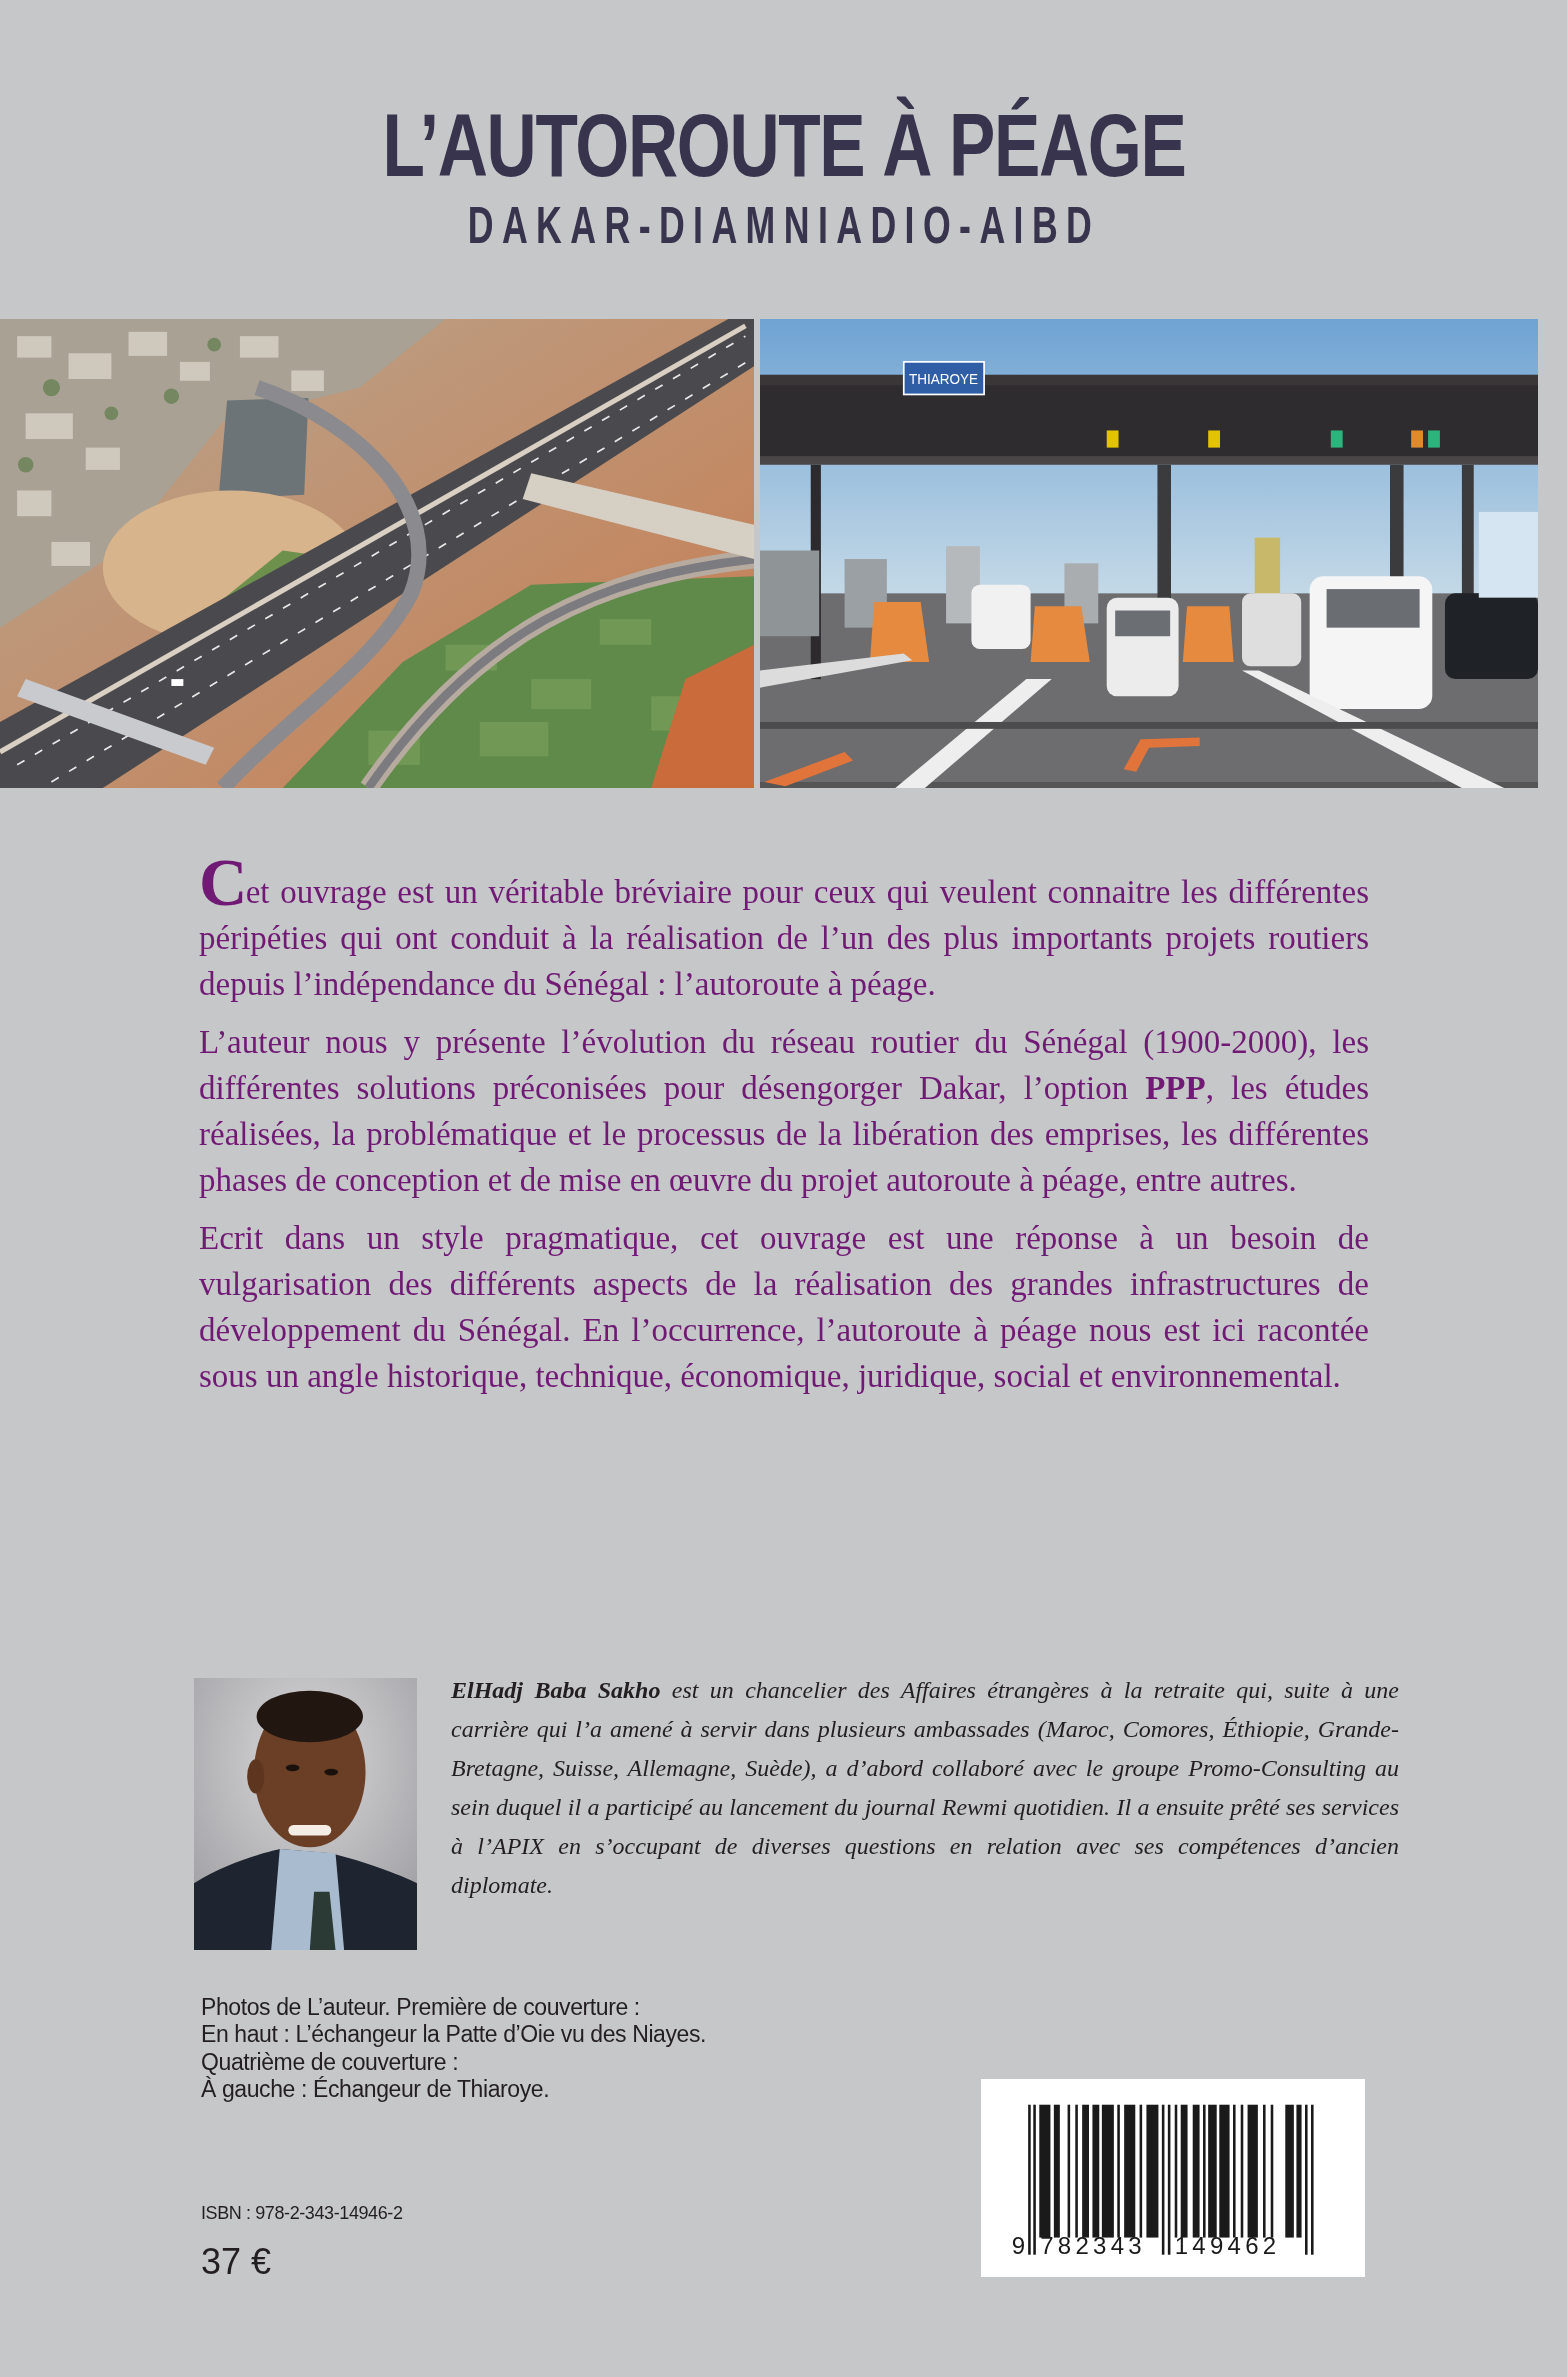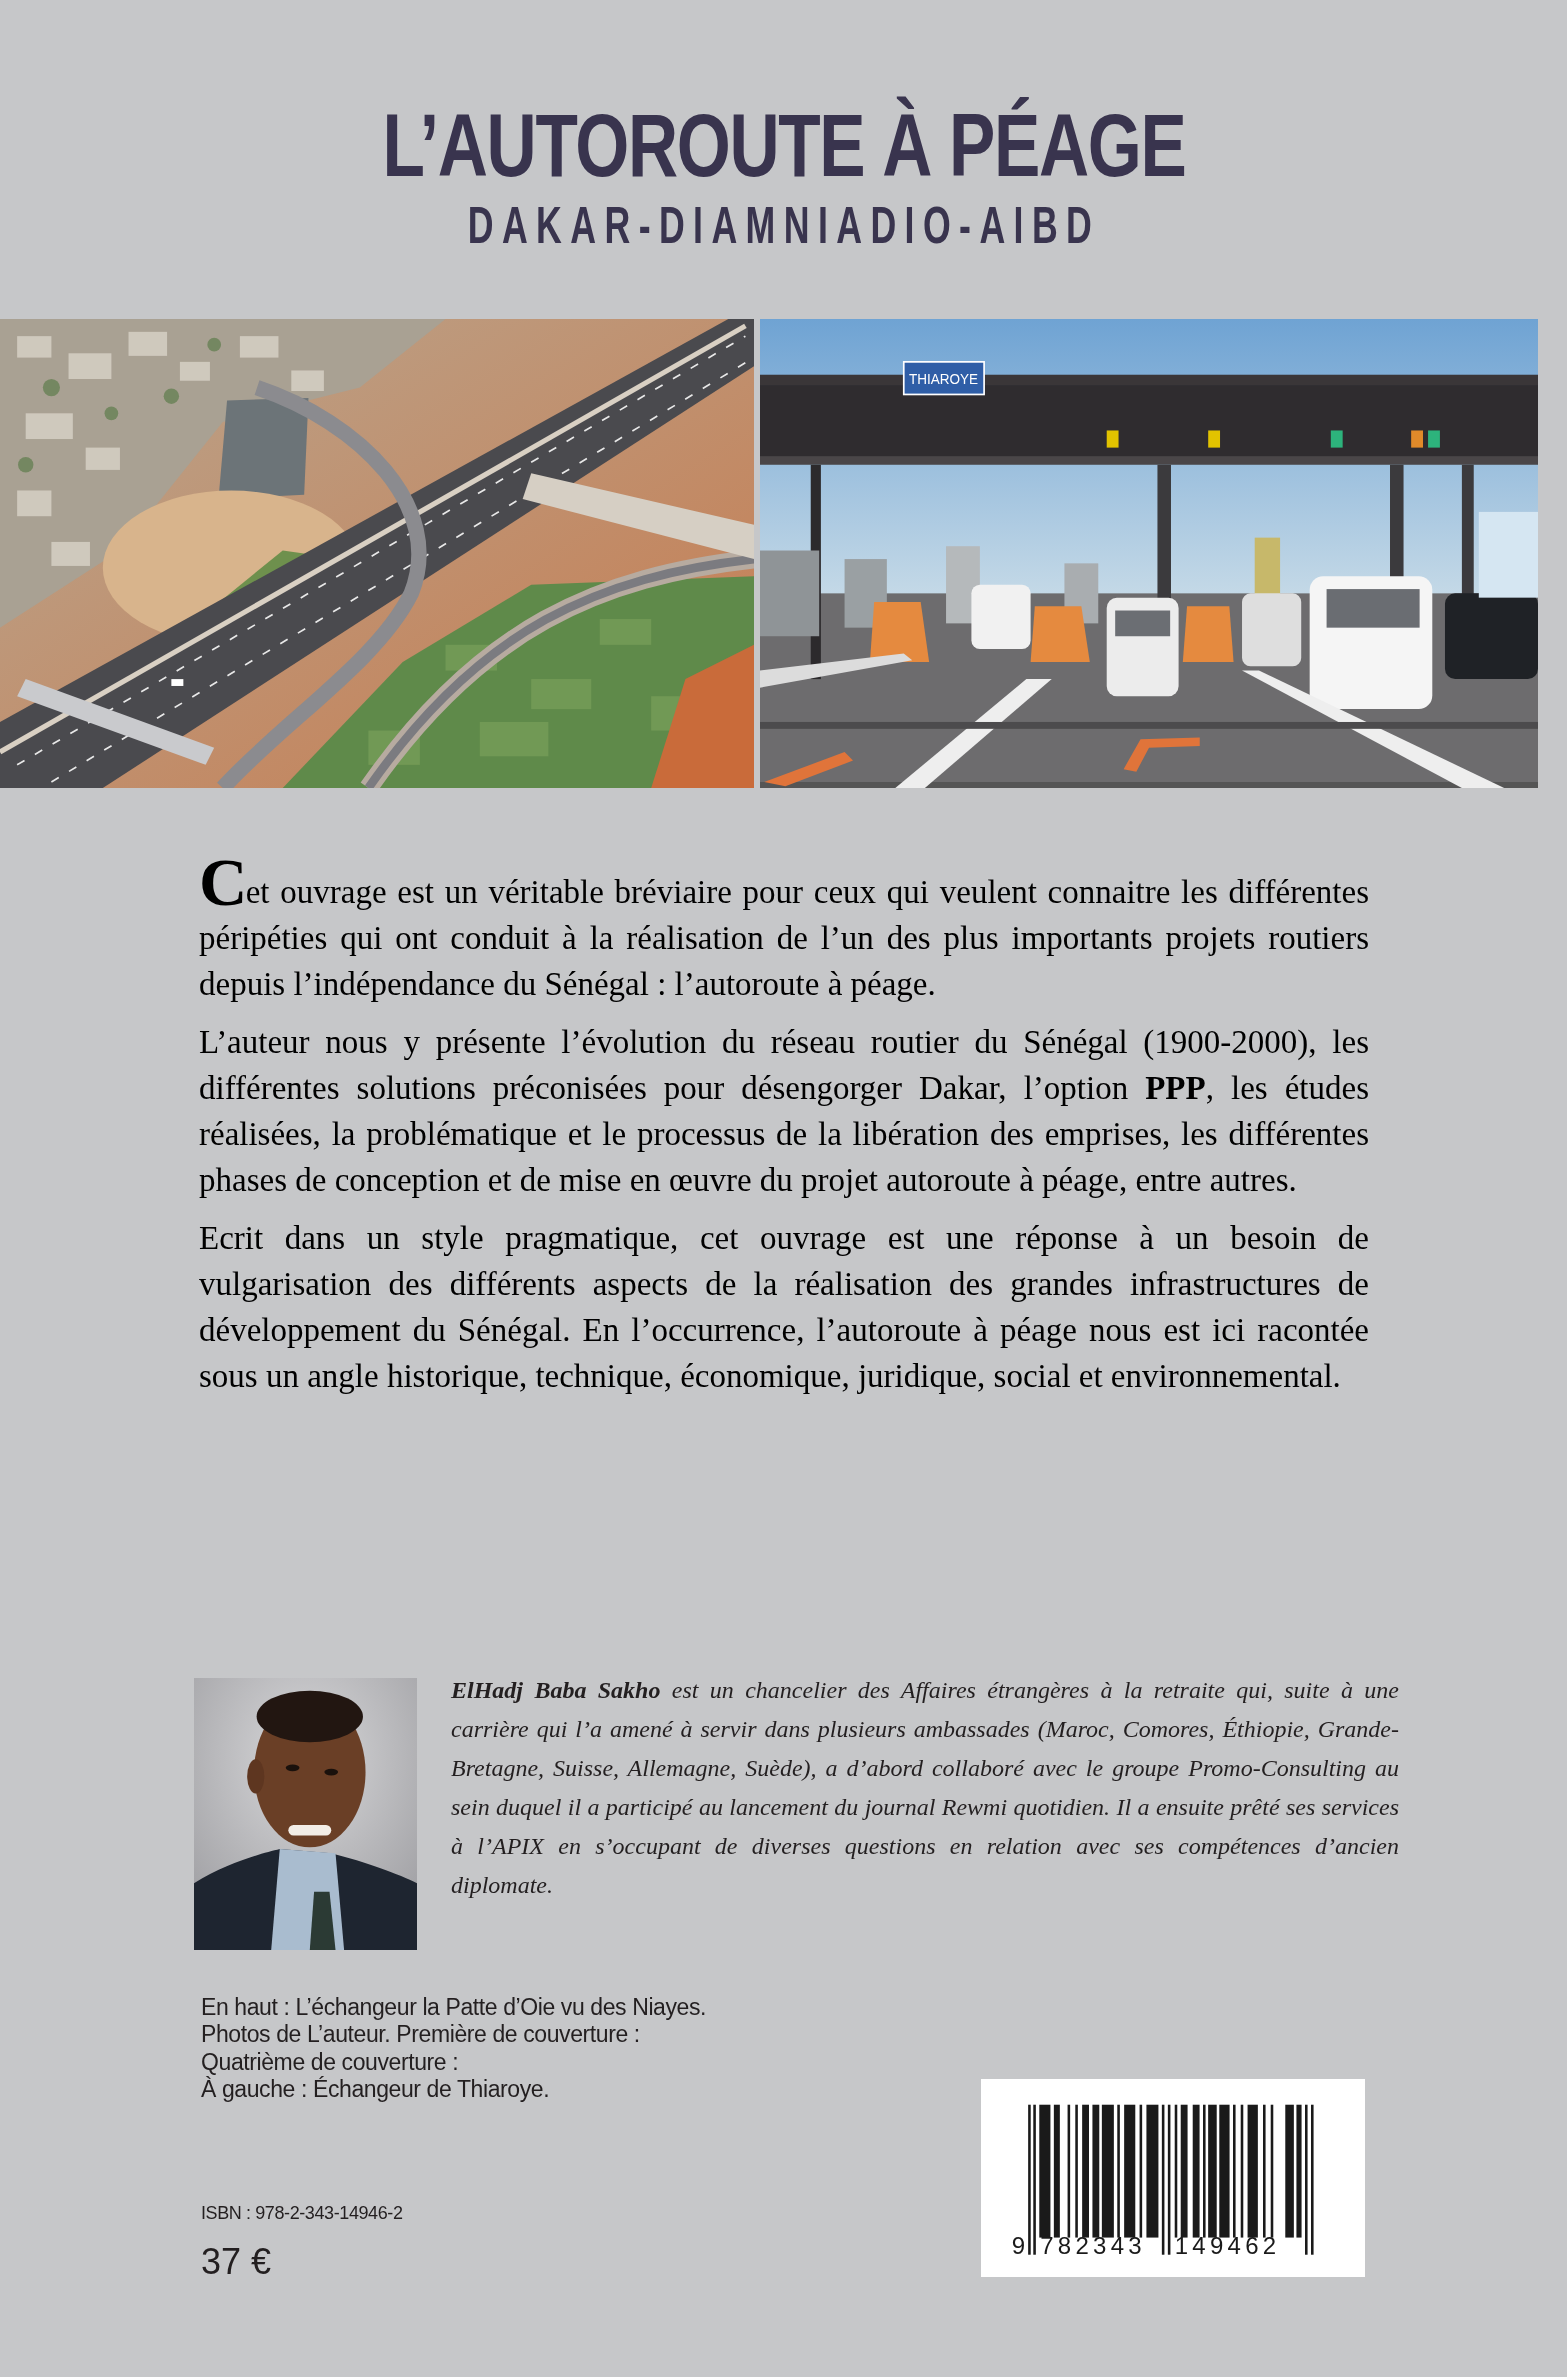--- a/index.html
+++ b/index.html
@@ -28,21 +28,21 @@
   
   .photo { overflow: hidden; }
   .photo svg { display: block; width: 100%; height: 100%; }
   .photo-left  { left: 0;   top: 319px; width: 754px; height: 469px; }
   .photo-right { left: 760px; top: 319px; width: 778px; height: 469px; }
 
   
   .body-text {
     left: 199px; top: 865px; width: 1170px;
     font-size: 33px; line-height: 46px; text-align: justify;
-    color: #000000;
+    color: #701a75;
   }
   .body-text p { margin: 0 0 12px 0; text-align: justify; text-align-last: left; }
   .dropcap {
     font-size: 67px; line-height: 34px; font-weight: bold; vertical-align: -1.7px;
     margin-right: -1.7px;
   }
   .strong { font-weight: bold; }
 
   
   .author-photo { left: 194px; top: 1678px; width: 223px; height: 272px; overflow: hidden; }
@@ -239,22 +239,22 @@
     <ellipse cx="115" cy="105" rx="8" ry="4" fill="#1a110c"></ellipse>
     <ellipse cx="160" cy="110" rx="8" ry="4" fill="#1a110c"></ellipse>
   </svg>
 </div>
 
 <div class="abs bio">
   <p><span class="name">ElHadj Baba Sakho</span><span> est un chancelier des Affaires étrangères à la retraite qui, suite à une carrière qui l’a amené à servir dans plusieurs ambassades (Maroc, Comores, Éthiopie, Grande-Bretagne, Suisse, Allemagne, Suède), a d’abord collaboré avec le groupe Promo-Consulting au sein duquel il a participé au lancement du journal Rewmi quotidien. Il a ensuite prêté ses services à l’APIX en s’occupant de diverses questions en relation avec ses compétences d’ancien diplomate.</span></p>
 </div>
 
 <div class="abs captions">
+  <div>Photos de L’auteur. Première de couverture :</div>
   <div>En haut : L’échangeur la Patte d’Oie vu des Niayes.</div>
-  <div>Photos de L’auteur. Première de couverture :</div>
   <div>Quatrième de couverture :</div>
   <div>À gauche : Échangeur de Thiaroye.</div>
 </div>
 
 <div class="abs isbn">ISBN : 978-2-343-14946-2</div>
 <div class="abs price">37 €</div>
 
 <div class="abs barcode-box">
   <svg viewBox="0 0 448 231">
     <g fill="#1a1a1a">

